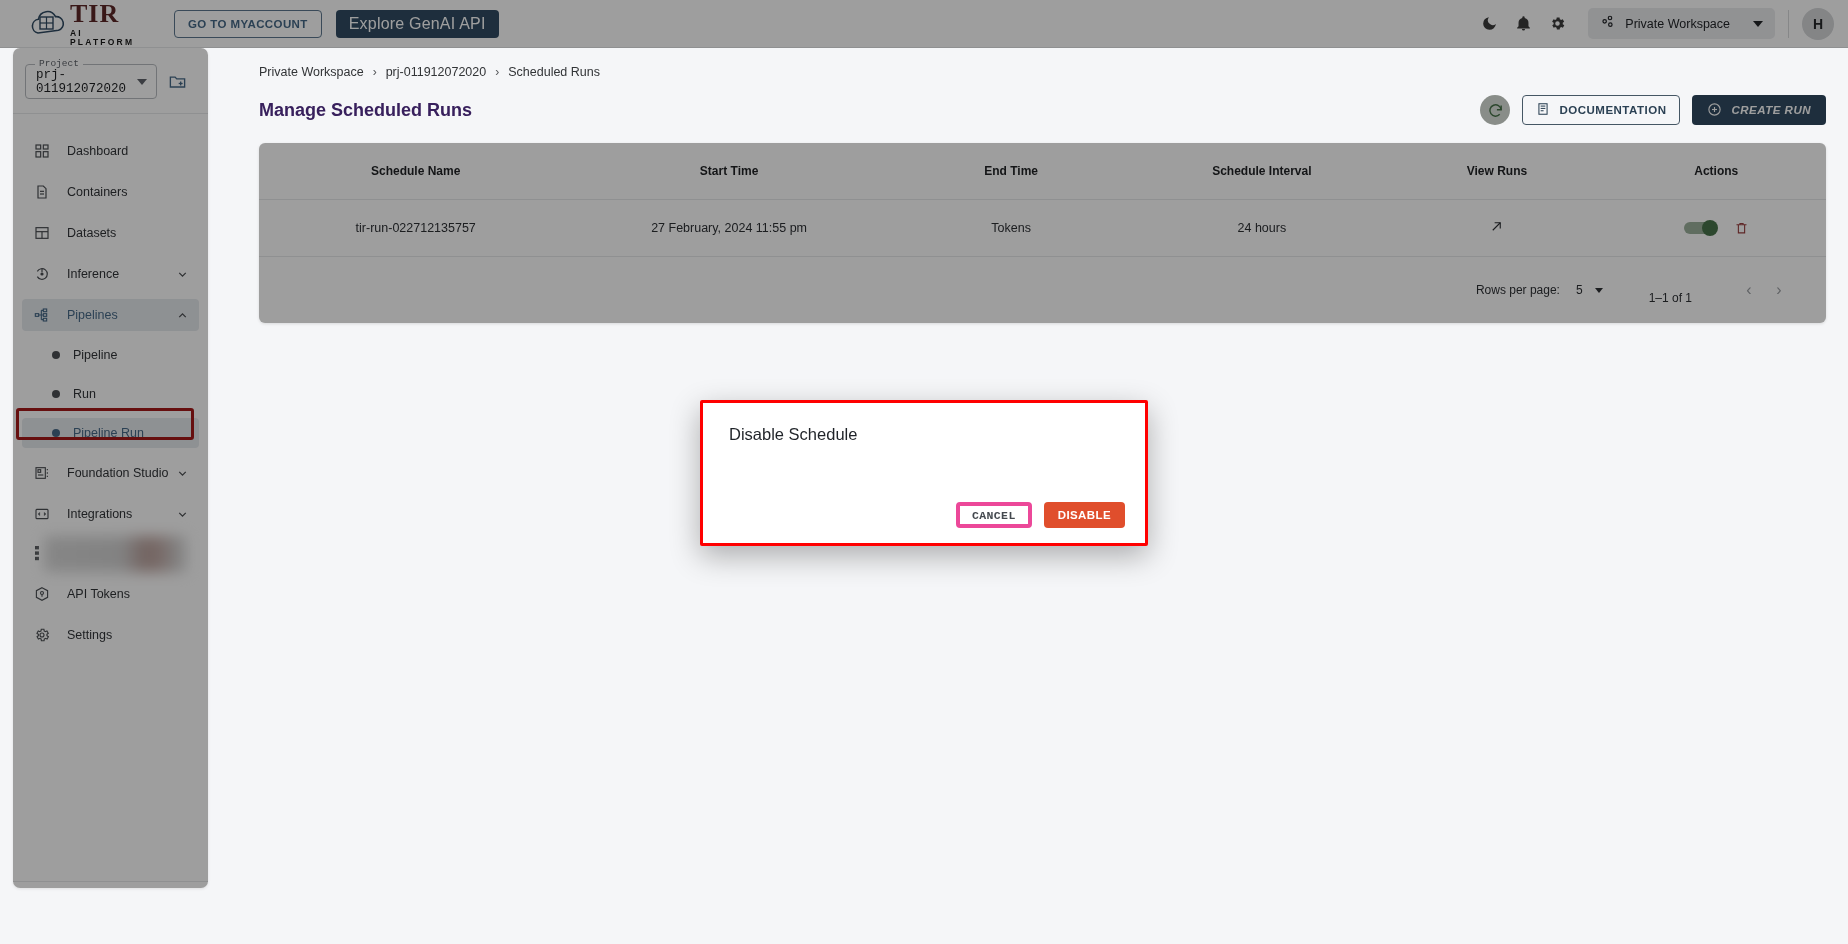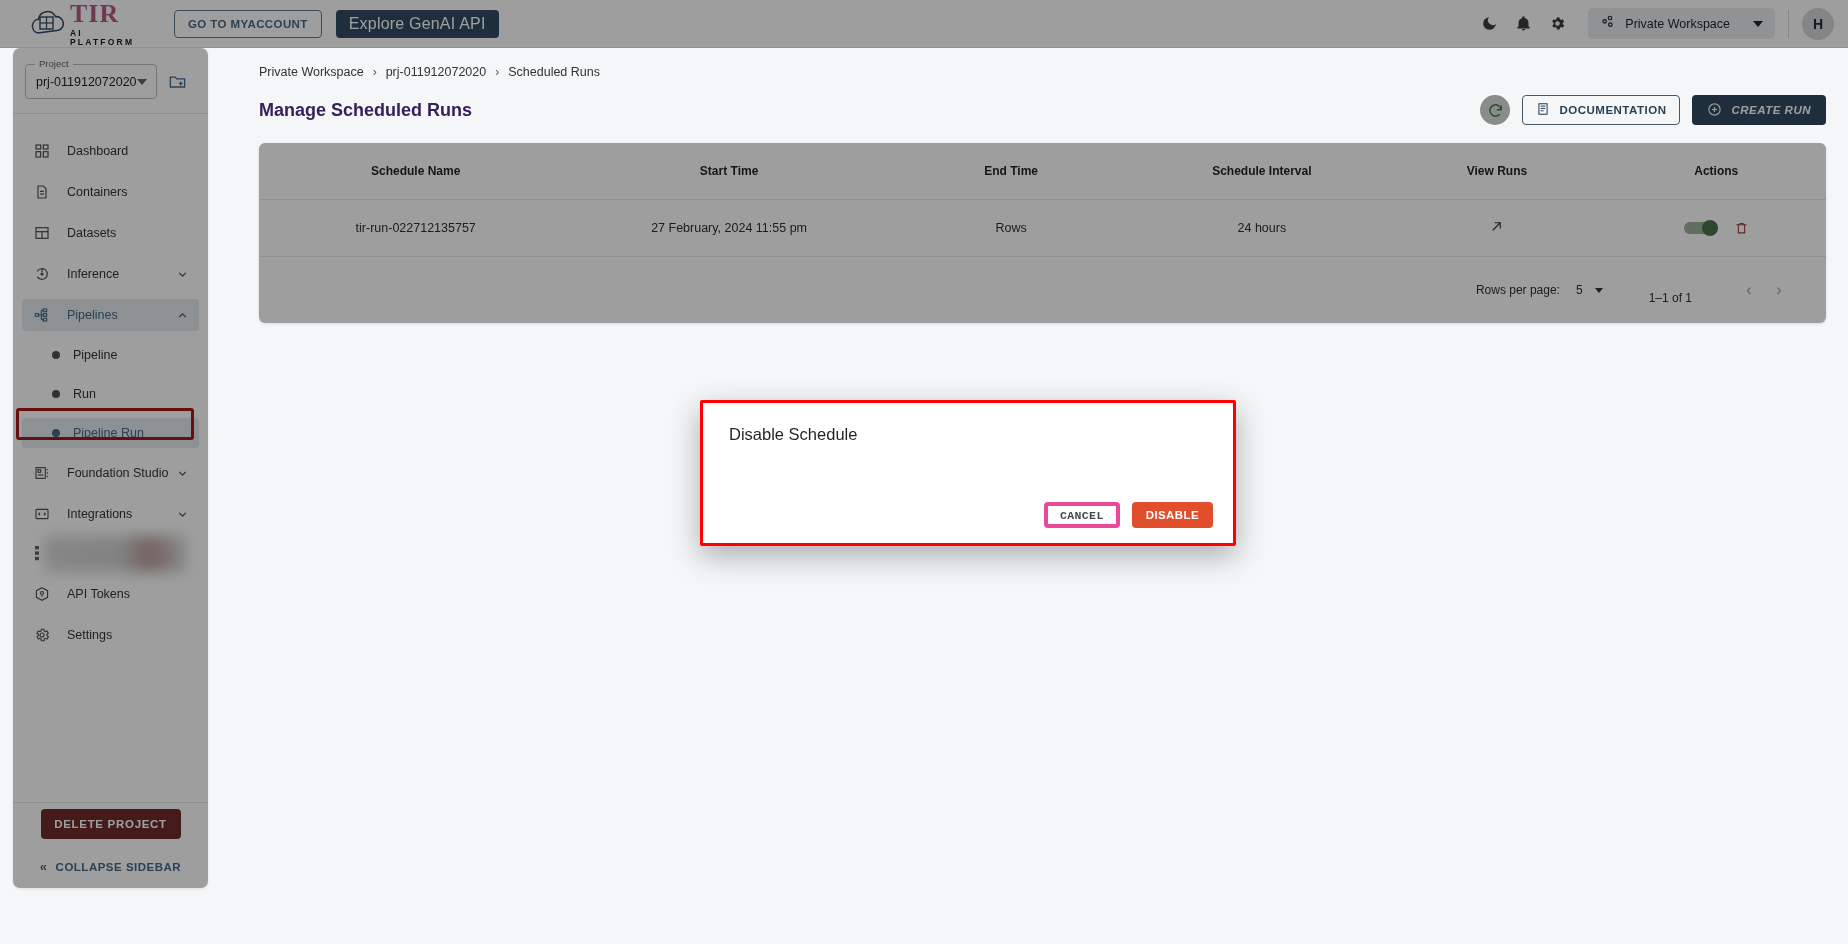--- a/index.html
+++ b/index.html
@@ -20,21 +20,21 @@
     background: #ffffff; display: flex; align-items: center;
     border-bottom: 1px solid #e6e8ec;
     z-index: 5;
   }
   .logo-wrap { display:flex; align-items:center; margin-left:26px; width:120px; }
   .logo-cloud { position: relative; width: 44px; height: 34px; }
   .logo-cloud svg { display:block; }
   .logo-text { display:flex; flex-direction:column; line-height:1; }
   .logo-tir {
     font-family: "Liberation Serif", serif; font-weight: bold;
-    font-size: 26px; letter-spacing: 1px; color: #ec4899;
+    font-size: 26px; letter-spacing: 1px; color: #7f1d1d;
   }
   .logo-sub {
     font-size: 8.5px; font-weight: bold; letter-spacing: 2.2px;
     color: #1a1a1a; margin-top: 2px;
   }
   .btn-myaccount {
     margin-left: 28px; height: 28px; padding: 0 13px;
     border: 1px solid #4a7ba6; border-radius: 4px; background: transparent;
     color: #2e6da4; font-size: 11.5px; font-weight: 600; letter-spacing: .4px;
     display:flex; align-items:center; cursor: pointer;
@@ -67,20 +67,21 @@
   .sidebar {
     position:absolute; top:48px; left:13px; width: 195px; height: 840px;
     background:#ffffff; border-radius: 7px; box-shadow: 0 1px 3px rgba(0,0,0,.10);
     display:flex; flex-direction:column;
   }
   .proj-block { padding: 16px 0 14px 0; display:flex; align-items:center; }
   .proj-field {
     position: relative; margin-left: 12px; width: 132px; height: 35px;
     border:1px solid #b6bcc4; border-radius:4px; display:flex; align-items:center;
     cursor:pointer;
+    font-family:Liberation Mono, monospace;
   }
   .proj-legend {
     position:absolute; top:-7px; left:9px; background:#fff; padding: 0 4px;
     font-size: 9.5px; color: #5c6370;
   }
   .proj-val { font-size: 12.5px; color:#1c1f24; margin-left: 10px; }
   .proj-caret { position:absolute; right:9px; width:0;height:0;
     border-left:5px solid transparent;border-right:5px solid transparent;border-top:6px solid #5c6370;}
   .proj-add { margin-left: 11px; color:#2e6da4; cursor:pointer; display:flex; }
   .side-div { height:1px; background:#e6e8ec; margin: 0 0 6px 0; }
@@ -182,21 +183,21 @@
   .pager .sel { display:flex; align-items:center; cursor:pointer; }
   .pager .sel .caret { width:0;height:0;border-left:4px solid transparent;border-right:4px solid transparent;border-top:5px solid #2b3038; margin-left:12px;}
   .pager .range { margin: 16px 42px 0 46px; }
   .pg-arrow { width:30px;height:30px;display:flex;align-items:center;justify-content:center;color:#9aa0a8;cursor:pointer;font-size:16px; }
 
   
   .modal-wrap {
     position:absolute; inset:0; z-index: 40; display:flex; align-items:flex-start; justify-content:center;
   }
   .modal {
-    position:absolute; left: 700px; top: 400px; width: 536px; height: 146px;
+    position:absolute; left: 700px; top: 400px; width: 448px; height: 146px;
     background:#fff; border: 3px solid #ff0000; border-radius: 2px;
     box-shadow: 0 10px 30px rgba(0,0,0,.30);
   }
   .modal-title { font-size: 16.5px; color:#1f2328; padding: 22px 0 0 26px; }
   .modal-body { font-size: 12.5px; color:#2b3038; padding: 16px 26px 0 26px; }
   .modal-body b { font-weight: bold; }
   .modal-foot { position:absolute; right: 20px; bottom: 15px; display:flex; align-items:center; gap:12px; }
   .btn-cancel {
     height:26px;padding:0 12px;border:4px solid #ec4899;border-radius:4px;background:#fff;
     color:#44494f;font-size:11.5px;font-weight:600;letter-spacing:.4px;cursor:pointer;font-family:Liberation Mono, monospace;
@@ -431,27 +432,20 @@
             <svg width="16" height="16" viewBox="0 0 24 24" fill="none" stroke="currentColor" stroke-width="1.7">
               <circle cx="12" cy="12" r="3"></circle>
               <path d="M19.4 13a7.6 7.6 0 0 0 0-2l2-1.6-2-3.4-2.4 1a7.5 7.5 0 0 0-1.7-1l-.4-2.6h-4l-.4 2.6a7.5 7.5 0 0 0-1.7 1l-2.4-1-2 3.4L6.6 11a7.6 7.6 0 0 0 0 2l-2 1.6 2 3.4 2.4-1a7.5 7.5 0 0 0 1.7 1l.4 2.6h4l.4-2.6a7.5 7.5 0 0 0 1.7-1l2.4 1 2-3.4z"></path>
             </svg>
           </span>
           <span class="lbl">Settings</span>
         </div>
       </div>
 
       <div class="side-div"></div>
-      <div class="side-bottom">
-        <button class="btn-delete">DELETE PROJECT</button>
-        <div class="collapse">
-          <span class="cc">«</span>
-          <span>COLLAPSE SIDEBAR</span>
-        </div>
-      </div>
     </div>
 
     <div class="hl-box"></div>
 
     <div class="main">
       <div class="crumbs">
         <span class="c">Private Workspace</span>
         <span class="sep">›</span>
         <span class="c">prj-011912072020</span>
         <span class="sep">›</span>
@@ -500,21 +494,21 @@
               <th style="width:16%">End Time</th>
               <th style="width:16%">Schedule Interval</th>
               <th style="width:14%">View Runs</th>
               <th style="width:14%">Actions</th>
             </tr>
           </thead>
           <tbody>
             <tr>
               <td>tir-run-022712135757</td>
               <td>27 February, 2024 11:55 pm</td>
-              <td>Rows</td>
+              <td>Tokens</td>
               <td>24 hours</td>
               <td>
                 <span class="ext-link">
                   <svg width="15" height="15" viewBox="0 0 24 24" fill="none" stroke="currentColor" stroke-width="1.8">
                     <line x1="6" y1="18" x2="18" y2="6"></line>
                       <polyline points="9 6 18 6 18 15"></polyline>
                   </svg>
                 </span>
               </td>
               <td>

